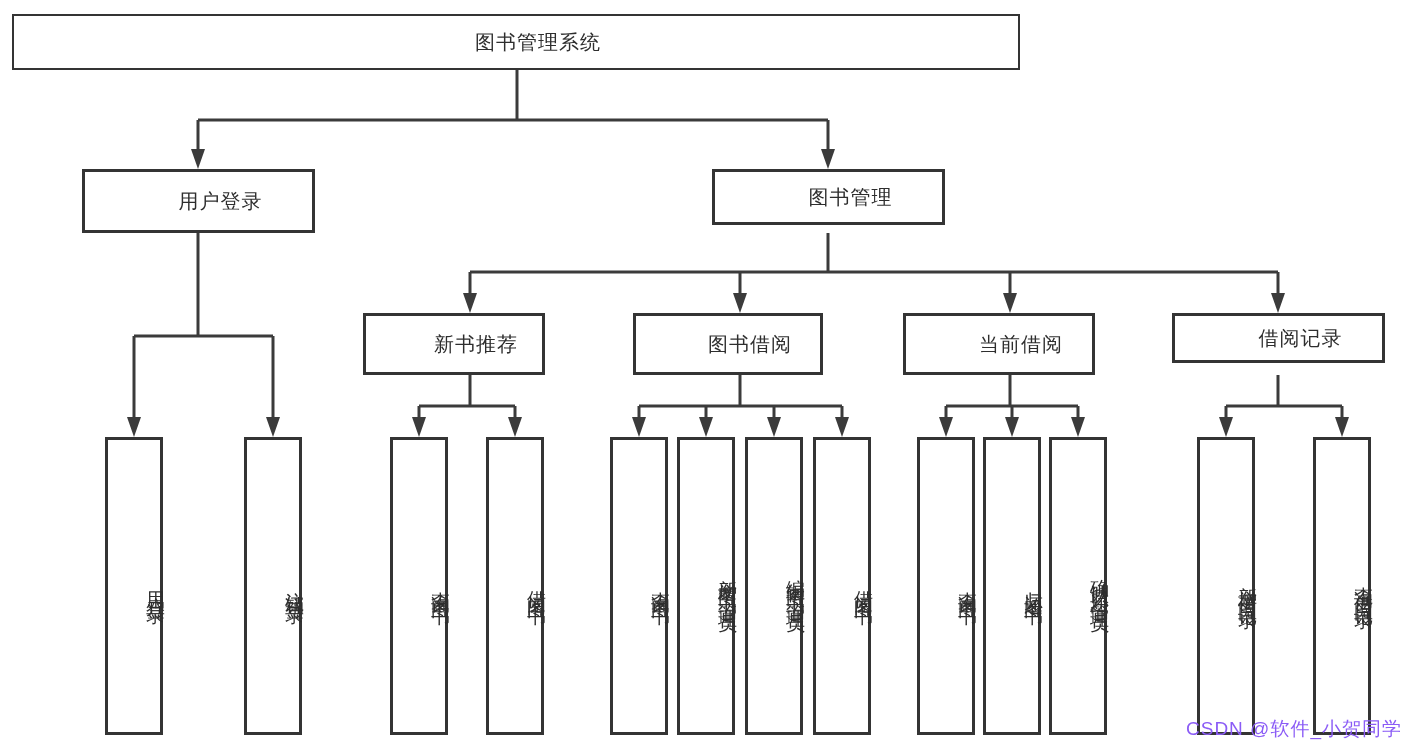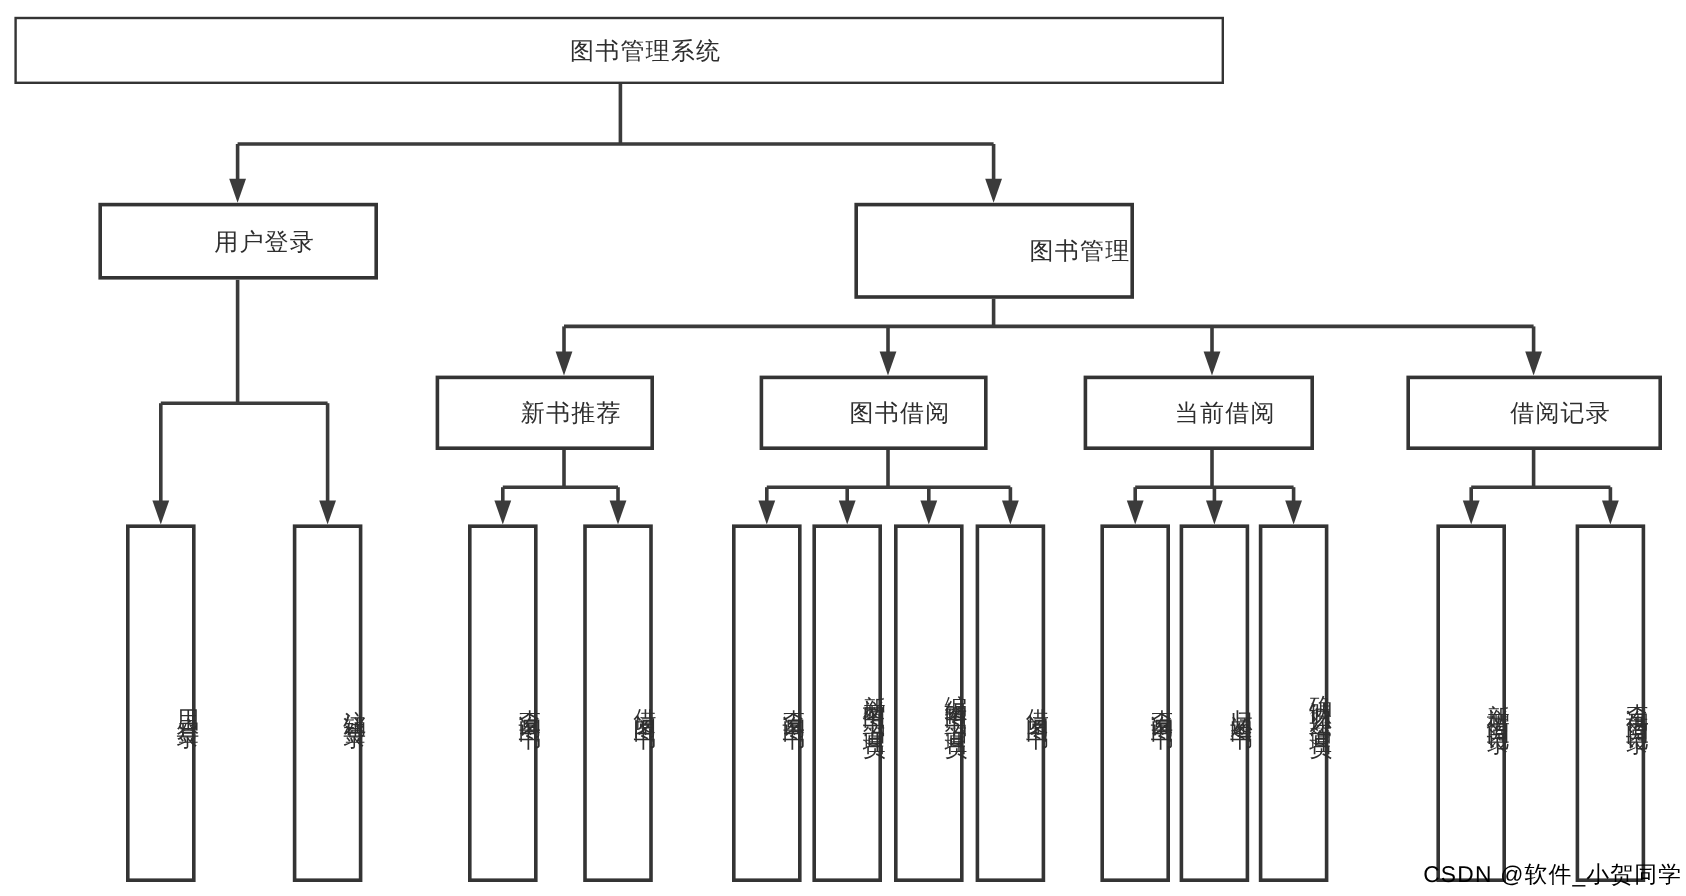--- a/index.html
+++ b/index.html
@@ -42,21 +42,21 @@
     letter-spacing: 5px;
     line-height: 1;
     white-space: nowrap;
   }
   .watermark {
     position: absolute;
     left: 1186px;
     top: 716px;
     font-size: 19px;
     letter-spacing: 1px;
-    color: #000000;
+    color: #8b5cf6;
     z-index: 5;
     white-space: nowrap;
   }
 </style>
 </head>
 <body>
 
 <div class="canvas">
 
   <svg class="wires" viewBox="0 0 1405 747" xmlns="http://www.w3.org/2000/svg">
@@ -125,34 +125,34 @@
     </g>
   </svg>
 
   <div class="node root" style="left:12px; top:14px; width:1008px; height:56px;">
     <span class="hlabel">图书管理系统</span>
   </div>
 
   <div class="node" style="left:82px; top:169px; width:233px; height:64px;">
     <span class="hlabel">用户登录</span>
   </div>
-  <div class="node" style="left:712px; top:169px; width:233px; height:80px;justify-content:flex-end;">
+  <div class="node" style="left:712px; top:169px; width:233px; height:56px;">
     <span class="hlabel">图书管理</span>
   </div>
 
   <div class="node" style="left:363px; top:313px; width:182px; height:62px;">
     <span class="hlabel">新书推荐</span>
   </div>
   <div class="node" style="left:633px; top:313px; width:190px; height:62px;">
     <span class="hlabel">图书借阅</span>
   </div>
   <div class="node" style="left:903px; top:313px; width:192px; height:62px;">
     <span class="hlabel">当前借阅</span>
   </div>
-  <div class="node" style="left:1172px; top:313px; width:213px; height:62px;">
+  <div class="node" style="left:1172px; top:313px; width:213px; height:50px;">
     <span class="hlabel">借阅记录</span>
   </div>
 
   <div class="node" style="left:105px; top:437px; width:58px; height:298px;">
     <span class="vlabel">用户登录</span>
   </div>
   <div class="node" style="left:244px; top:437px; width:58px; height:298px;">
     <span class="vlabel">注销登录</span>
   </div>
 

